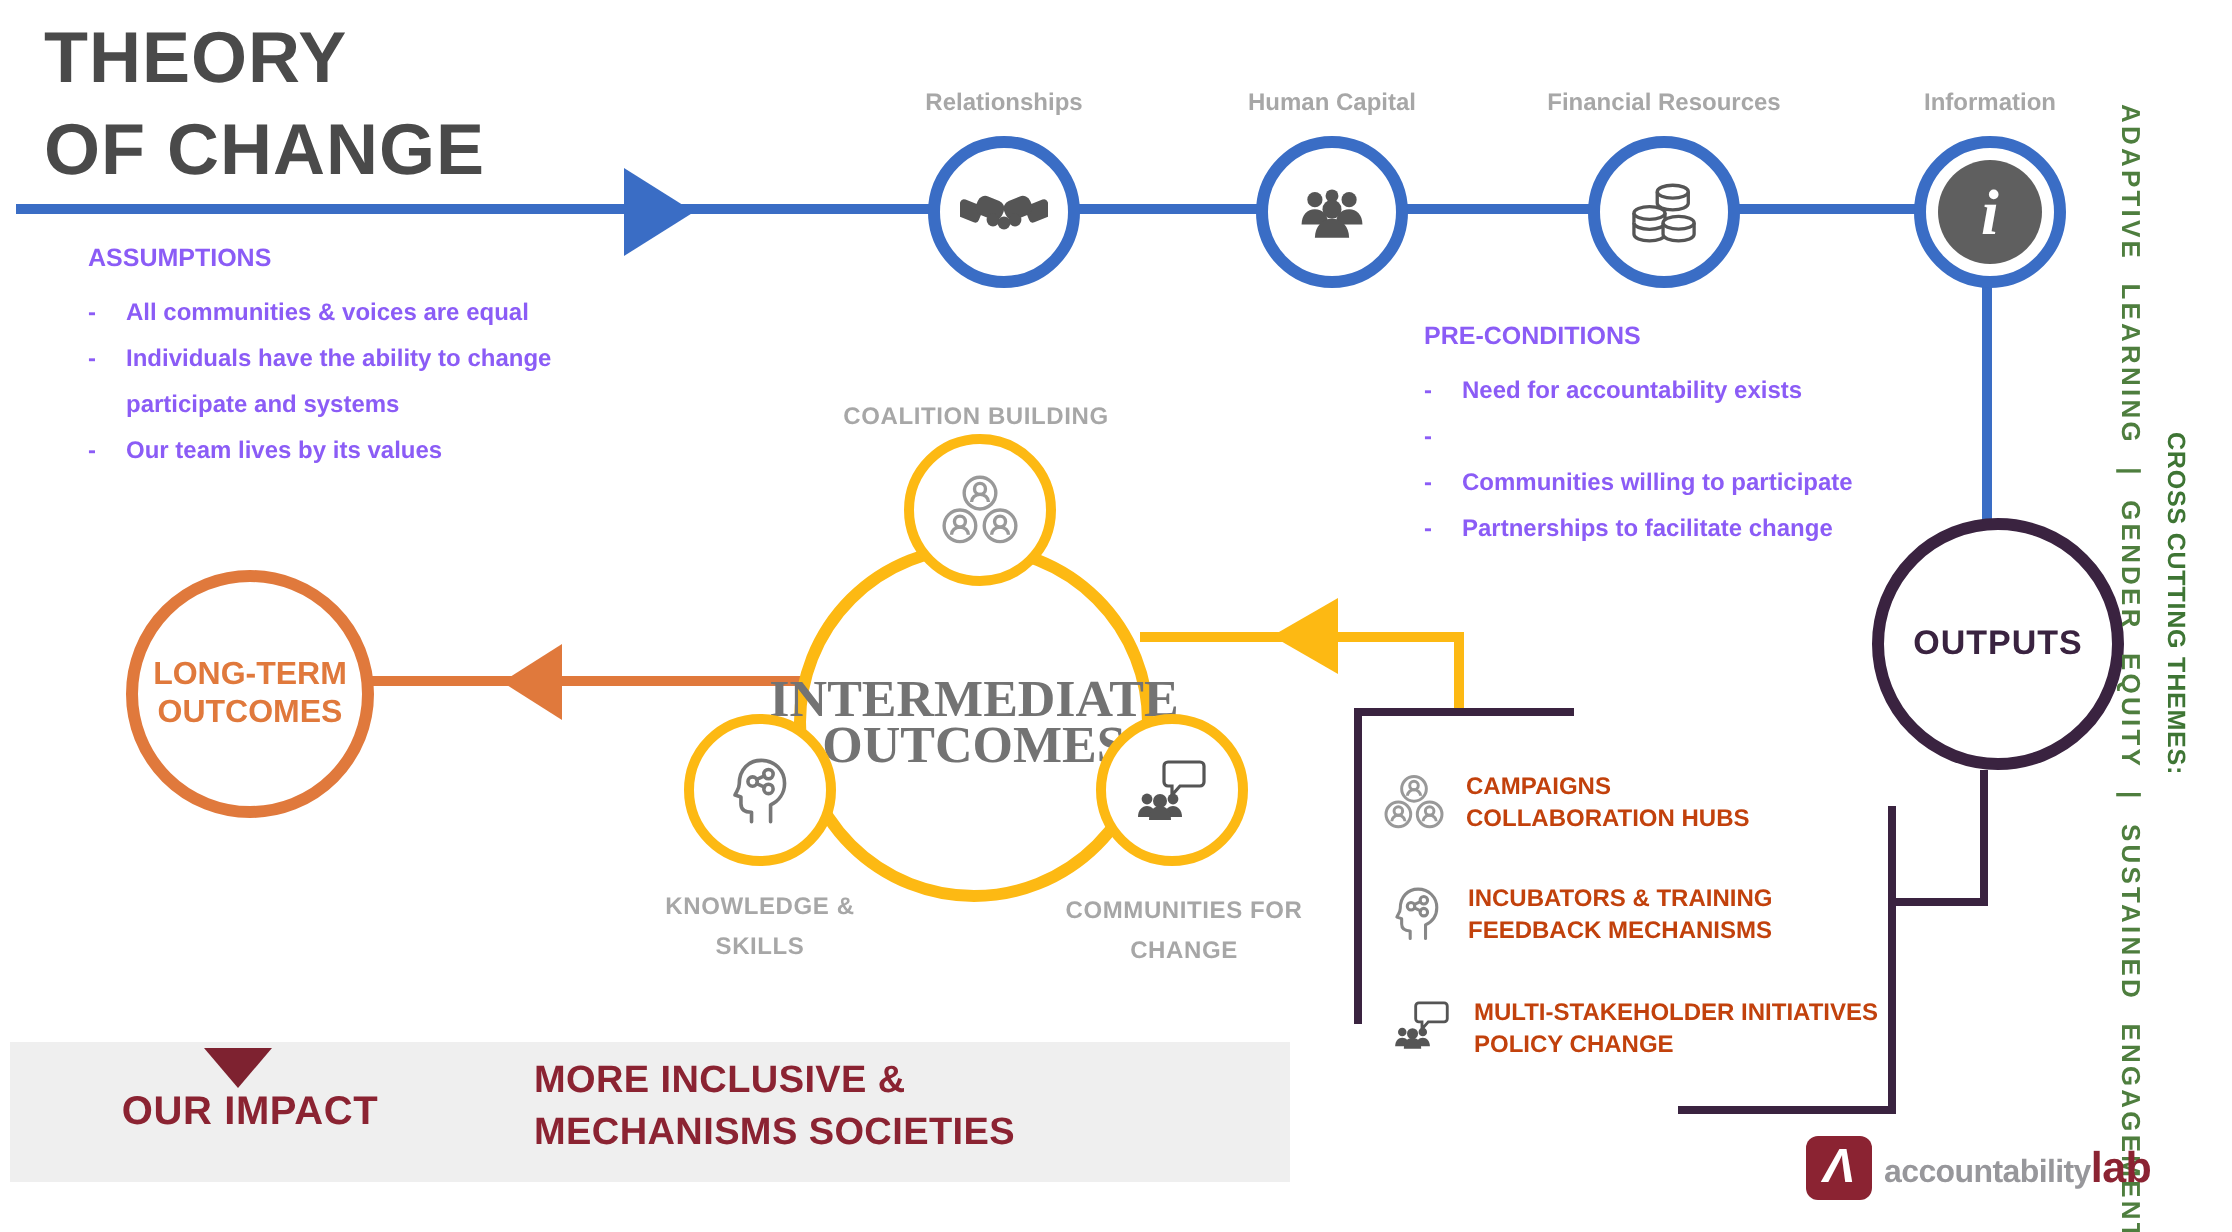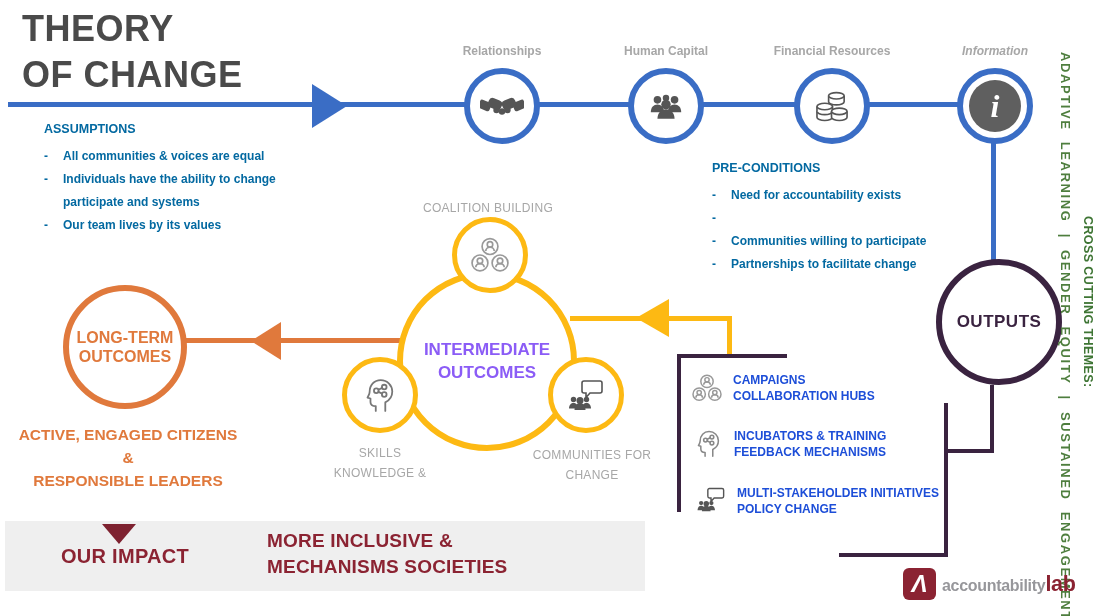--- a/index.html
+++ b/index.html
@@ -12,32 +12,32 @@
   .orange-bg{background:#e0793c;}
   .ah{position:absolute;width:0;height:0;}
   .node{position:absolute;background:#fff;border-radius:50%;box-sizing:border-box;
         display:flex;align-items:center;justify-content:center;text-align:center;}
   .node-blue{border:6px solid #3a6dc5;}
   .node-yellow{border:6px solid #fdb913;}
   .node-yellow-sm{border:5px solid #fdb913;}
   .node-orange{border:6px solid #e0793c;}
   .node-purple{border:6px solid #3a2340;}
   .toplabel{position:absolute;width:170px;text-align:center;font-size:12px;font-weight:bold;color:#a7a7a7;}
-  .graylabel{position:absolute;text-align:center;font-size:12px;font-weight:normal;color:#a7a7a7;
+  .graylabel{position:absolute;text-align:center;font-size:12px;font-weight:bold;color:#a7a7a7;
              letter-spacing:.3px;line-height:20px;}
-  .navy-list{position:absolute;color:#0369a1;font-weight:bold;font-size:12px;}
+  .navy-list{position:absolute;color:#8b5cf6;font-weight:bold;font-size:12px;}
   .navy-list .hd{font-size:12.5px;margin-bottom:9px;}
   .navy-list .li{display:flex;line-height:23px;}
   .navy-list .dash{width:19px;flex:0 0 19px;}
   .navy-list .cont{padding-left:19px;line-height:23px;}
   .outputs-label{font-size:17px;font-weight:bold;color:#3a2340;letter-spacing:.5px;}
-  .intermediate-label{font-size:17px;font-weight:bold;color:#8b5cf6;line-height:23px;}
+  .intermediate-label{font-size:26px;font-weight:bold;color:#737373;line-height:23px;font-family:Liberation Serif, serif;}
   .longterm-label{font-size:16px;font-weight:bold;color:#e0793c;line-height:19px;}
-  .out-item{position:absolute;display:flex;align-items:flex-start;gap:11px;color:#1d4ed8;
-            font-weight:bold;font-size:12px;line-height:16px;}
+  .out-item{position:absolute;display:flex;align-items:flex-start;gap:11px;color:#c2410c;
+            font-weight:bold;font-size:12px;line-height:16px;margin-top:13px;}
   .orange-caption{position:absolute;left:18px;top:423px;width:220px;text-align:center;
                   color:#e0793c;font-weight:bold;font-size:15.5px;line-height:23px;}
   .band{position:absolute;left:5px;top:521px;width:640px;height:70px;background:#efefef;}
   .impact-label{position:absolute;left:35px;top:545px;width:180px;text-align:center;
                 font-size:20px;font-weight:bold;color:#8b2332;letter-spacing:.3px;}
   .impact-statement{position:absolute;left:267px;top:528px;font-size:19px;font-weight:bold;
                     color:#8b2332;line-height:26px;letter-spacing:.2px;}
   .vtheme{position:absolute;writing-mode:vertical-rl;font-weight:bold;white-space:nowrap;}
   .vtheme-items{left:1058px;top:52px;font-size:13px;color:#4e7e3e;letter-spacing:1.6px;word-spacing:6px;}
   .vtheme-head{left:1081px;top:216px;font-size:12.5px;color:#3e7534;letter-spacing:.4px;}
@@ -86,21 +86,21 @@
   </div>
 
   <div class="title">
     <div>THEORY</div>
     <div>OF CHANGE</div>
   </div>
 
   <div class="toplabel" style="left:417px;top:44px;">Relationships</div>
   <div class="toplabel" style="left:581px;top:44px;">Human Capital</div>
   <div class="toplabel" style="left:747px;top:44px;">Financial Resources</div>
-  <div class="toplabel" style="left:910px;top:44px;font-style:italic;">Information</div>
+  <div class="toplabel" style="left:910px;top:44px;">Information</div>
 
   <div class="node node-blue" style="left:464px;top:68px;width:76px;height:76px;">
     <span>
       <svg viewBox="0 0 44 26" width="44" height="26">
         <g fill="#555">
           <rect x="-1" y="8" width="12" height="9" rx="2" transform="rotate(22 5 12)"></rect>
           <rect x="33" y="8" width="12" height="9" rx="2" transform="rotate(-22 39 12)"></rect>
           <rect x="8" y="6" width="14" height="10" rx="4" transform="rotate(22 15 11)"></rect>
           <rect x="22" y="6" width="14" height="10" rx="4" transform="rotate(-22 29 11)"></rect>
           <circle cx="16.5" cy="17" r="3.2"></circle>
@@ -217,22 +217,22 @@
           <path d="M13 32 v-4.5 c-3.2 0 -5 -1.3 -5 -4 v-3.2 l-2.8 -0.9 c0.8 -1.8 2 -3 2 -5.2 C7.2 7.4 11.6 3 17.6 3 24 3 28.6 7.8 28.6 13.8 c0 4.8 -2.8 8.4 -6.6 10.2 V32"></path>
           <circle cx="13.5" cy="13" r="2.2"></circle>
             <circle cx="21" cy="9.5" r="2.2"></circle>
             <circle cx="21" cy="16.5" r="2.2"></circle>
           <path d="M15.5 12 l3.6 -1.7 M15.5 14 l3.6 1.7"></path>
         </g>
       </svg>
     </span>
   </div>
   <div class="graylabel" style="left:310px;top:443px;width:140px;">
+    <div>KNOWLEDGE &amp;</div>
     <div>SKILLS</div>
-    <div>KNOWLEDGE &amp;</div>
   </div>
 
   <div class="node node-yellow-sm" style="left:548px;top:357px;width:76px;height:76px;">
     <span>
       <svg viewBox="0 0 38 34" width="38" height="34">
         <path d="M17 3 h16 a2 2 0 0 1 2 2 v8 a2 2 0 0 1 -2 2 h-10 l-4 4.5 v-4.5 h-2 a2 2 0 0 1 -2 -2 V5 a2 2 0 0 1 2 -2 Z" fill="#fff" stroke="#555" stroke-width="1.6"></path>
         <g fill="#555">
           <circle cx="6.5" cy="21.5" r="2.7"></circle>
             <path d="M2 30.5 c0-3.5 2-5.5 4.5-5.5 s4.5 2 4.5 5.5 z"></path>
           <circle cx="19.5" cy="21.5" r="2.7"></circle>
@@ -246,25 +246,20 @@
   <div class="graylabel" style="left:512px;top:445px;width:160px;">
     <div>COMMUNITIES FOR</div>
     <div>CHANGE</div>
   </div>
 
   <div class="node node-orange" style="left:63px;top:285px;width:124px;height:124px;">
     <span class="longterm-label">
       <div>LONG-TERM</div>
       <div>OUTCOMES</div>
     </span>
-  </div>
-  <div class="orange-caption">
-    <div>ACTIVE, ENGAGED CITIZENS</div>
-    <div>&amp;</div>
-    <div>RESPONSIBLE LEADERS</div>
   </div>
 
   <div class="out-item" style="left:692px;top:372px;">
     <span style="margin-top:2px;">
       <svg viewBox="0 0 36 34" width="30" height="28">
         <g fill="none" stroke="#999" stroke-width="1.8">
           <circle cx="18" cy="9" r="7.5"></circle>
             <circle cx="18" cy="7" r="2.6"></circle>
             <path d="M14 13.2 a4 3.6 0 0 1 8 0"></path>
           <circle cx="8.5" cy="24.5" r="7.5"></circle>

